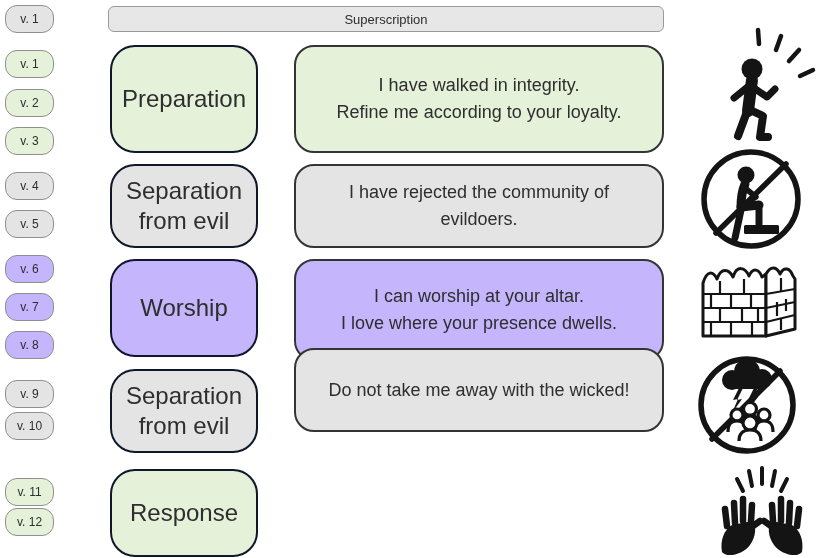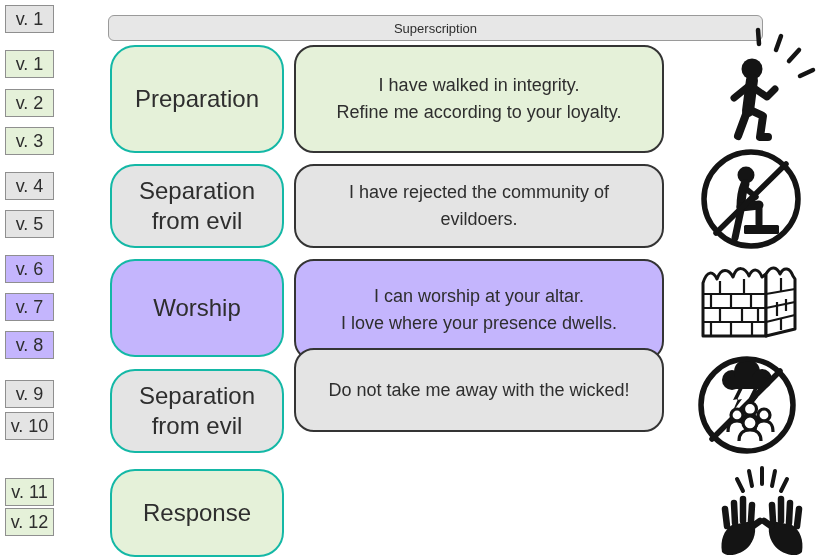--- a/index.html
+++ b/index.html
@@ -2,35 +2,35 @@
 <html><head>
 <meta charset="utf-8">
 <style>
   html,body{margin:0;padding:0;background:#ffffff;}
   .canvas{
     position:relative;width:825px;height:558px;background:#ffffff;overflow:hidden;
     font-family:"Liberation Sans",sans-serif;color:#2e2e2e;
   }
   .badge{
     position:absolute;left:5px;width:49px;height:28px;box-sizing:border-box;
-    border:1.5px solid #8f8f8f;border-radius:0;
+    border:1.5px solid #8f8f8f;border-radius:12px;
     display:flex;align-items:center;justify-content:center;
-    font-size:18px;
+    font-size:12px;
   }
   .green{background:#e5f1d9;}
   .gray{background:#e4e4e4;}
   .blue{background:#c4b5fd;}
   .sup-bar{
-    position:absolute;left:108px;top:6px;width:655px;height:26px;box-sizing:border-box;
+    position:absolute;left:108px;top:6px;width:556px;height:26px;box-sizing:border-box;
     background:#e7e7e7;border:1.5px solid #9a9a9a;border-radius:6px;
-    display:flex;align-items:center;justify-content:center;font-size:13px;margin-top:9px;
+    display:flex;align-items:center;justify-content:center;font-size:13px;
   }
   .label-box{
-    position:absolute;left:110px;width:174px;box-sizing:border-box;
-    border:2px solid #14b8a6;border-radius:25px;
+    position:absolute;left:110px;width:148px;box-sizing:border-box;
+    border:2px solid #0f172a;border-radius:25px;
     display:flex;align-items:center;justify-content:center;
     font-size:24px;line-height:1.25;text-align:center;padding:0 10px;
   }
   .text-box{
     position:absolute;left:294px;width:370px;box-sizing:border-box;
     border:2px solid #343434;border-radius:20px;
     display:flex;align-items:center;justify-content:center;
     font-size:18px;line-height:1.5;text-align:center;white-space:pre-line;padding:0 18px;
   }
   .icon{position:absolute;}

